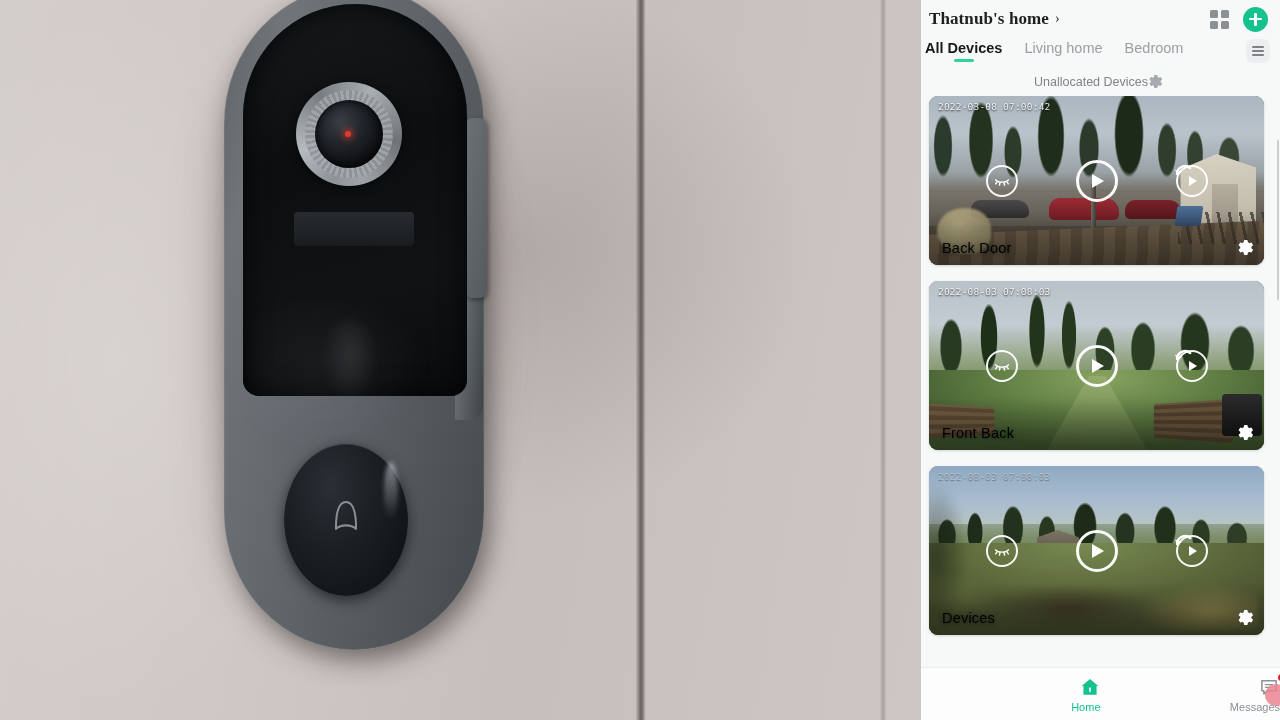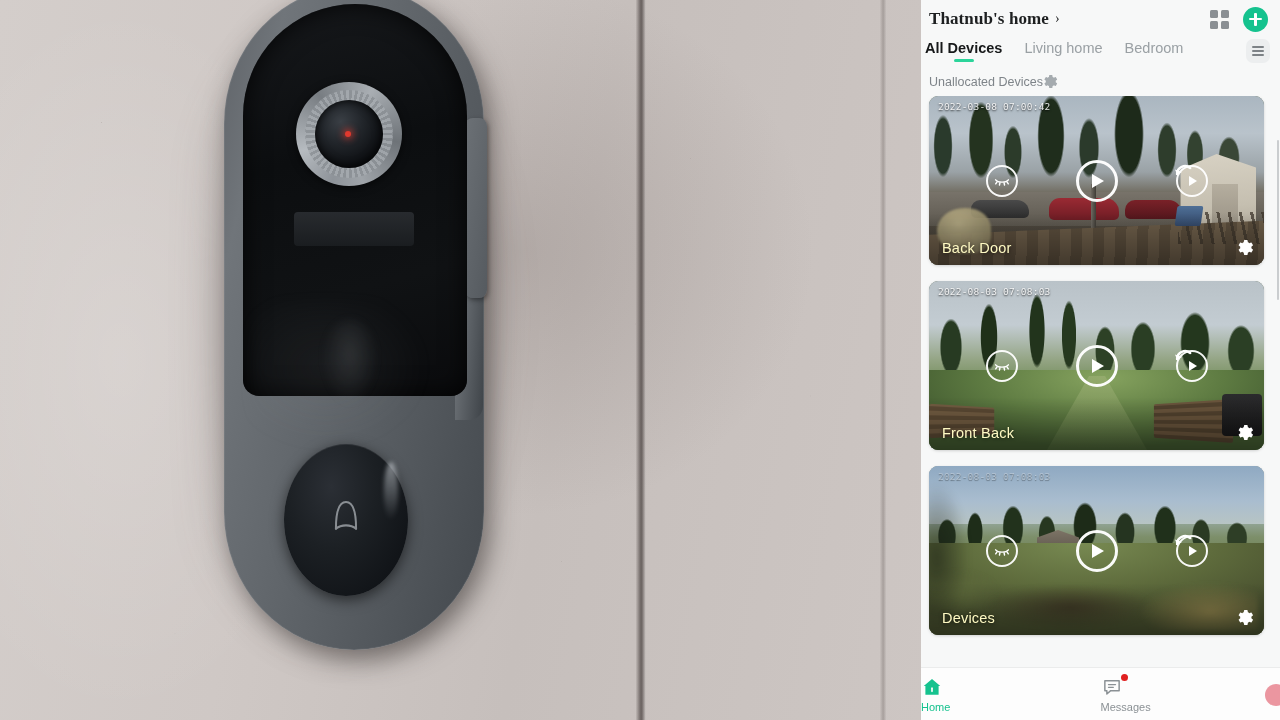--- a/index.html
+++ b/index.html
@@ -186,21 +186,21 @@
     bottom: 1px; width: 20px; height: 3px; border-radius: 2px; background: #2bd49a;
   }
   .tab-menu-btn {
     width: 24px; height: 24px; border-radius: 7px; background: #eceeef;
     display: flex; flex-direction: column; align-items: center; justify-content: center; gap: 2.5px;
     flex: 0 0 auto;
   }
   .tab-menu-btn i { display: block; width: 12px; height: 1.8px; background: #7d8286; border-radius: 1px; }
 
   .section-row {
-    display: flex; align-items: center; justify-content: flex-start;
+    display: flex; align-items: center; justify-content: center;
     padding: 6px 12px 7px 8px; flex: 0 0 auto;
   }
   .section-label { font-size: 12.5px; color: #7e8489; }
 
   .cards-scroll {
     flex: 1 1 auto; position: relative;
     padding: 0 8px 0 8px;
     overflow: hidden;
   }
   .card {
@@ -339,21 +339,21 @@
     margin-left: 3px;
   }
   .tri-sm {
     border-width: 5px 0 5px 8.5px; margin-left: 2.5px;
   }
   .replay-arc {
     position: absolute; left: -7px; top: -7px; width: 28px; height: 28px;
   }
   .card-name {
     position: absolute; left: 13px; bottom: 9px;
-    font-size: 14.5px; color: #fef9c3; letter-spacing: .2px;
+    font-size: 14.5px; color: #000000; letter-spacing: .2px;
     text-shadow: 0 1px 4px rgba(0,0,0,.6);
   }
   .card-gear { position: absolute; right: 10px; bottom: 9px; width: 17px; height: 17px; }
   .card-shade {
     position: absolute; left: 0; right: 0; bottom: 0; height: 52px;
     background: linear-gradient(180deg, rgba(0,0,0,0), rgba(0,0,0,.38));
   }
 
   .scrollbar {
     position: absolute; right: 1px; top: 44px; width: 2.5px; height: 160px;
@@ -361,21 +361,21 @@
   }
 
   
   .bottom-nav {
     flex: 0 0 auto; height: 53px;
     background: #fdfdfd;
     border-top: 1px solid #ebecec;
     display: flex; align-items: center;
   }
   .nav-item {
-    flex: 1 1 0; display: flex; flex-direction: column; align-items: flex-start; gap: 3px;
+    flex: 1 1 0; display: flex; flex-direction: column; align-items: flex-end; gap: 3px;
     position: relative;
   }
   .nav-label { font-size: 11px; color: #8b9195; }
   .nav-item.active .nav-label { color: #15c28e; }
   .nav-ico { width: 22px; height: 22px; position: relative; }
   .nav-badge {
     position: absolute; right: -5px; top: -2px; width: 7px; height: 7px;
     border-radius: 50%; background: #e02020;
   }
   .corner-blob {

